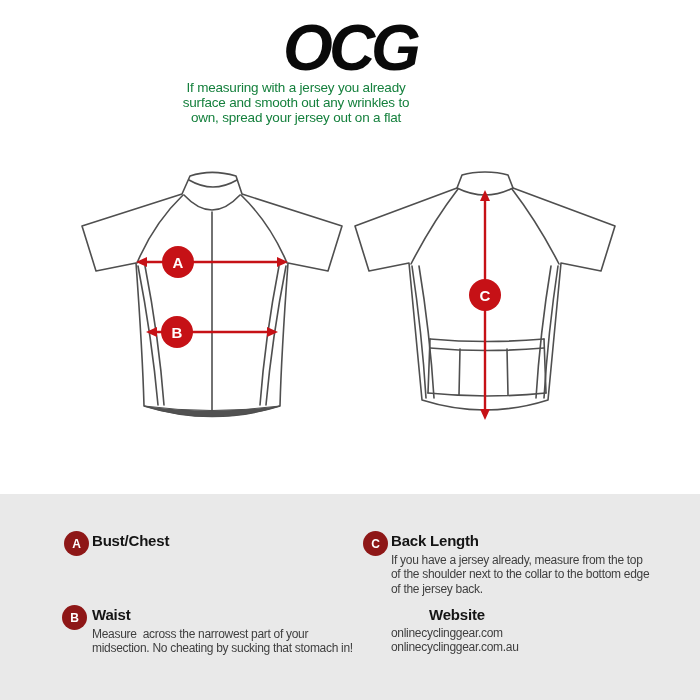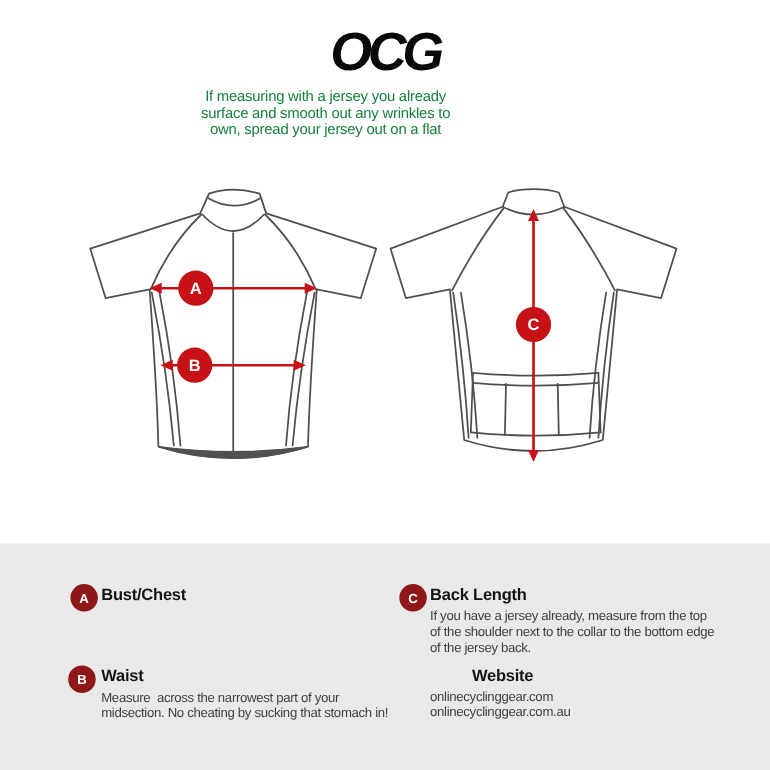--- a/index.html
+++ b/index.html
@@ -1,19 +1,19 @@
 <!DOCTYPE html>
 <html style="--diagram-red: #c61116; --legend-red: #8e1717; --outline-gray: #4f4f4f; --hem-dark: #515151; --footer-bg: #e9e9e9;"><head>
 <meta charset="utf-8">
 <style>
   html,body{margin:0;padding:0;background:#ffffff;font-family:"Liberation Sans",sans-serif;}
   .canvas{position:relative;width:700px;height:700px;background:#ffffff;overflow:hidden;}
 
   .logo{position:absolute;top:25px;left:0;width:700px;text-align:center;
-        font-size:49px;line-height:46px;font-weight:bold;font-style:italic;
+        font-size:64px;line-height:46px;font-weight:bold;font-style:italic;
         letter-spacing:-4px;color:#0a0a0a;}
 
   .intro{position:absolute;top:80px;left:0;width:592px;text-align:center;
          font-size:13.5px;line-height:15px;color:#15803d;letter-spacing:-0.2px;}
 
   svg.jersey{position:absolute;width:280px;height:260px;}
   #front-jersey{left:72px;top:168px;}
   #back-jersey{left:352px;top:168px;}
 
   .ol{fill:none;stroke:var(--outline-gray);stroke-width:1.6;stroke-linejoin:round;stroke-linecap:round;}

